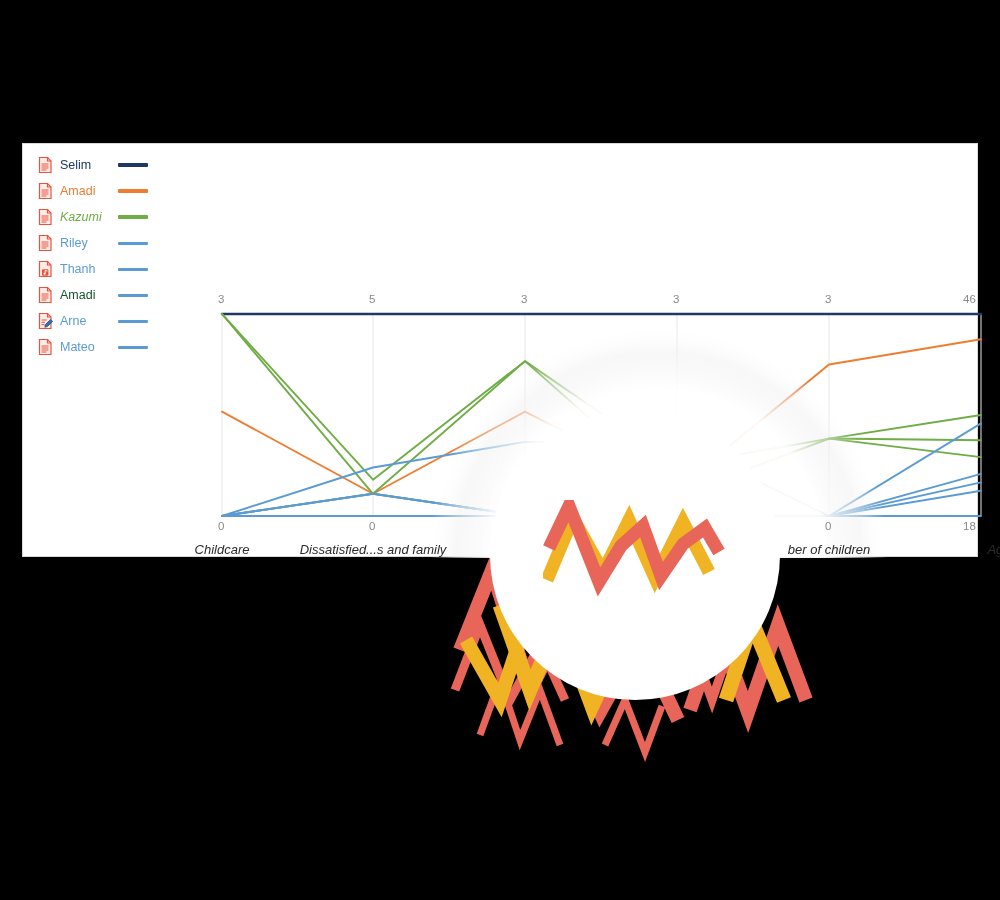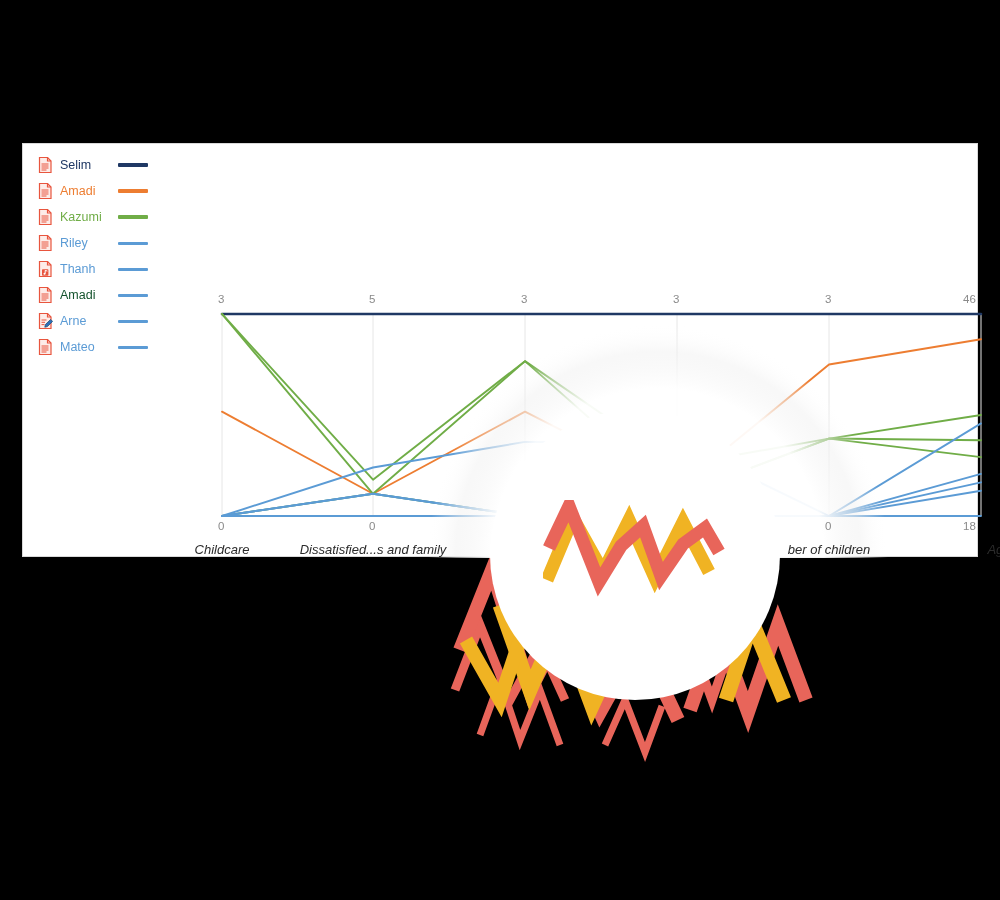--- a/index.html
+++ b/index.html
@@ -103,21 +103,21 @@
           <span class="legend-icon"><svg width="16" height="16" viewBox="0 0 16 16">
               <path d="M2.5 0.5 h8 l3.5 3.5 v11.5 h-11.5 z" fill="#fdece8" stroke="#e8553e" stroke-width="1.2"></path>
               <path d="M10.5 0.5 v3.5 h3.5" fill="none" stroke="#e8553e" stroke-width="1.2"></path>
               <g stroke="#e8553e" stroke-width="1">
                 <line x1="4.5" y1="7" x2="11.5" y2="7"></line>
                 <line x1="4.5" y1="9" x2="11.5" y2="9"></line>
                 <line x1="4.5" y1="11" x2="11.5" y2="11"></line>
                 <line x1="4.5" y1="13" x2="9.5" y2="13"></line>
               </g>
             </svg></span>
-          <span class="legend-label" style="color: rgb(112, 173, 71);">Kazumi</span>
+          <span class="legend-label" style="color: rgb(112, 173, 71); font-style: italic;">Kazumi</span>
           <span class="legend-swatch thick" style="background: rgb(112, 173, 71);"></span>
         </div>
         <div class="legend-row">
           <span class="legend-icon"><svg width="16" height="16" viewBox="0 0 16 16">
               <path d="M2.5 0.5 h8 l3.5 3.5 v11.5 h-11.5 z" fill="#fdece8" stroke="#e8553e" stroke-width="1.2"></path>
               <path d="M10.5 0.5 v3.5 h3.5" fill="none" stroke="#e8553e" stroke-width="1.2"></path>
               <g stroke="#e8553e" stroke-width="1">
                 <line x1="4.5" y1="7" x2="11.5" y2="7"></line>
                 <line x1="4.5" y1="9" x2="11.5" y2="9"></line>
                 <line x1="4.5" y1="11" x2="11.5" y2="11"></line>

